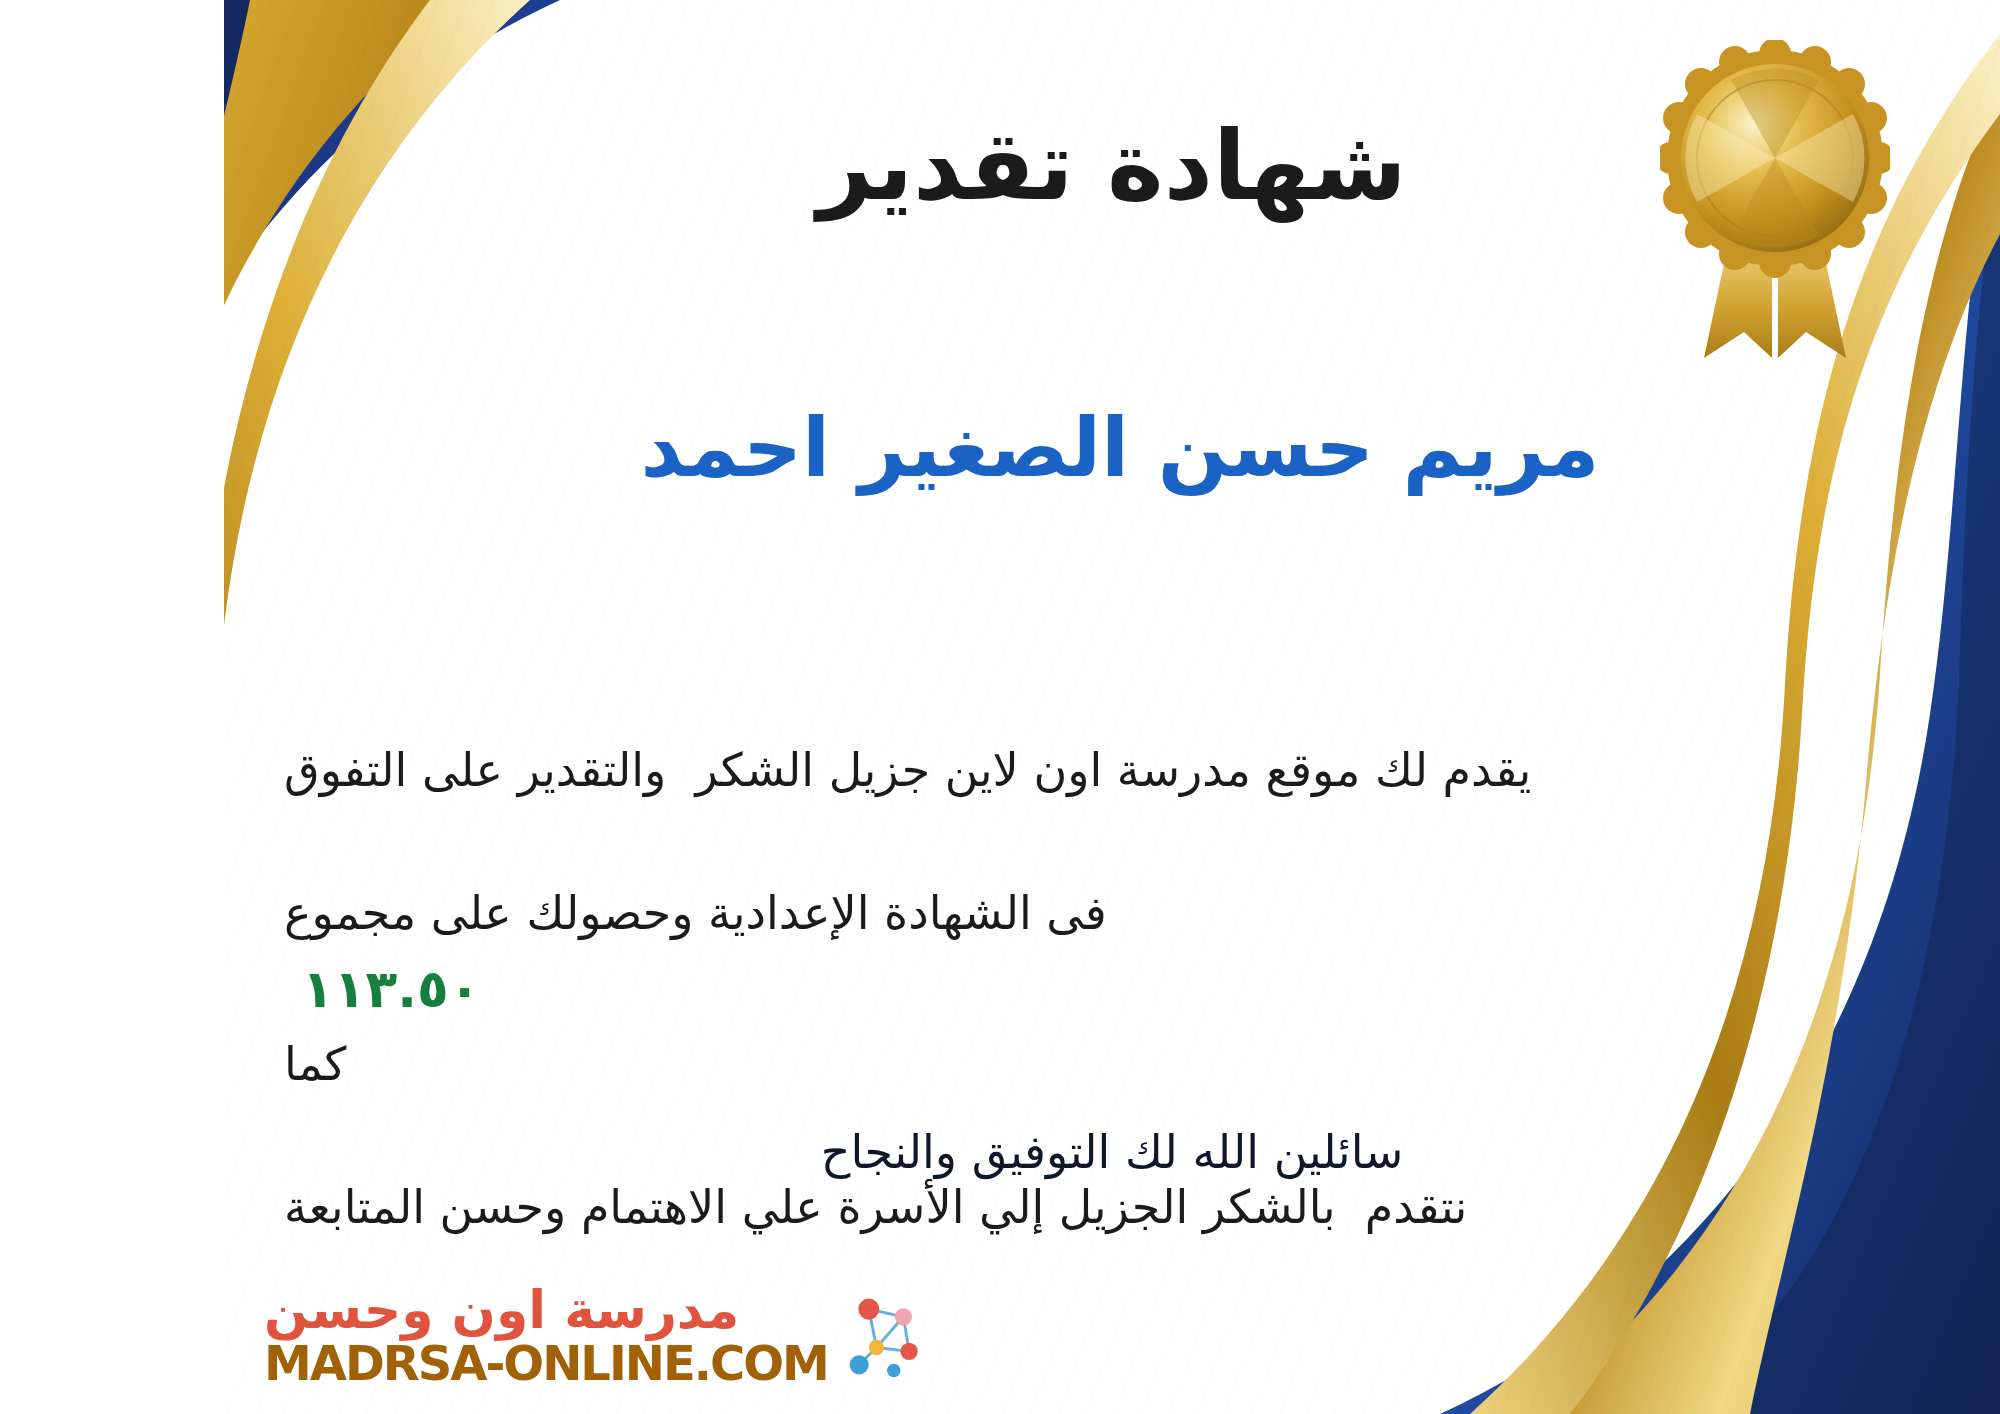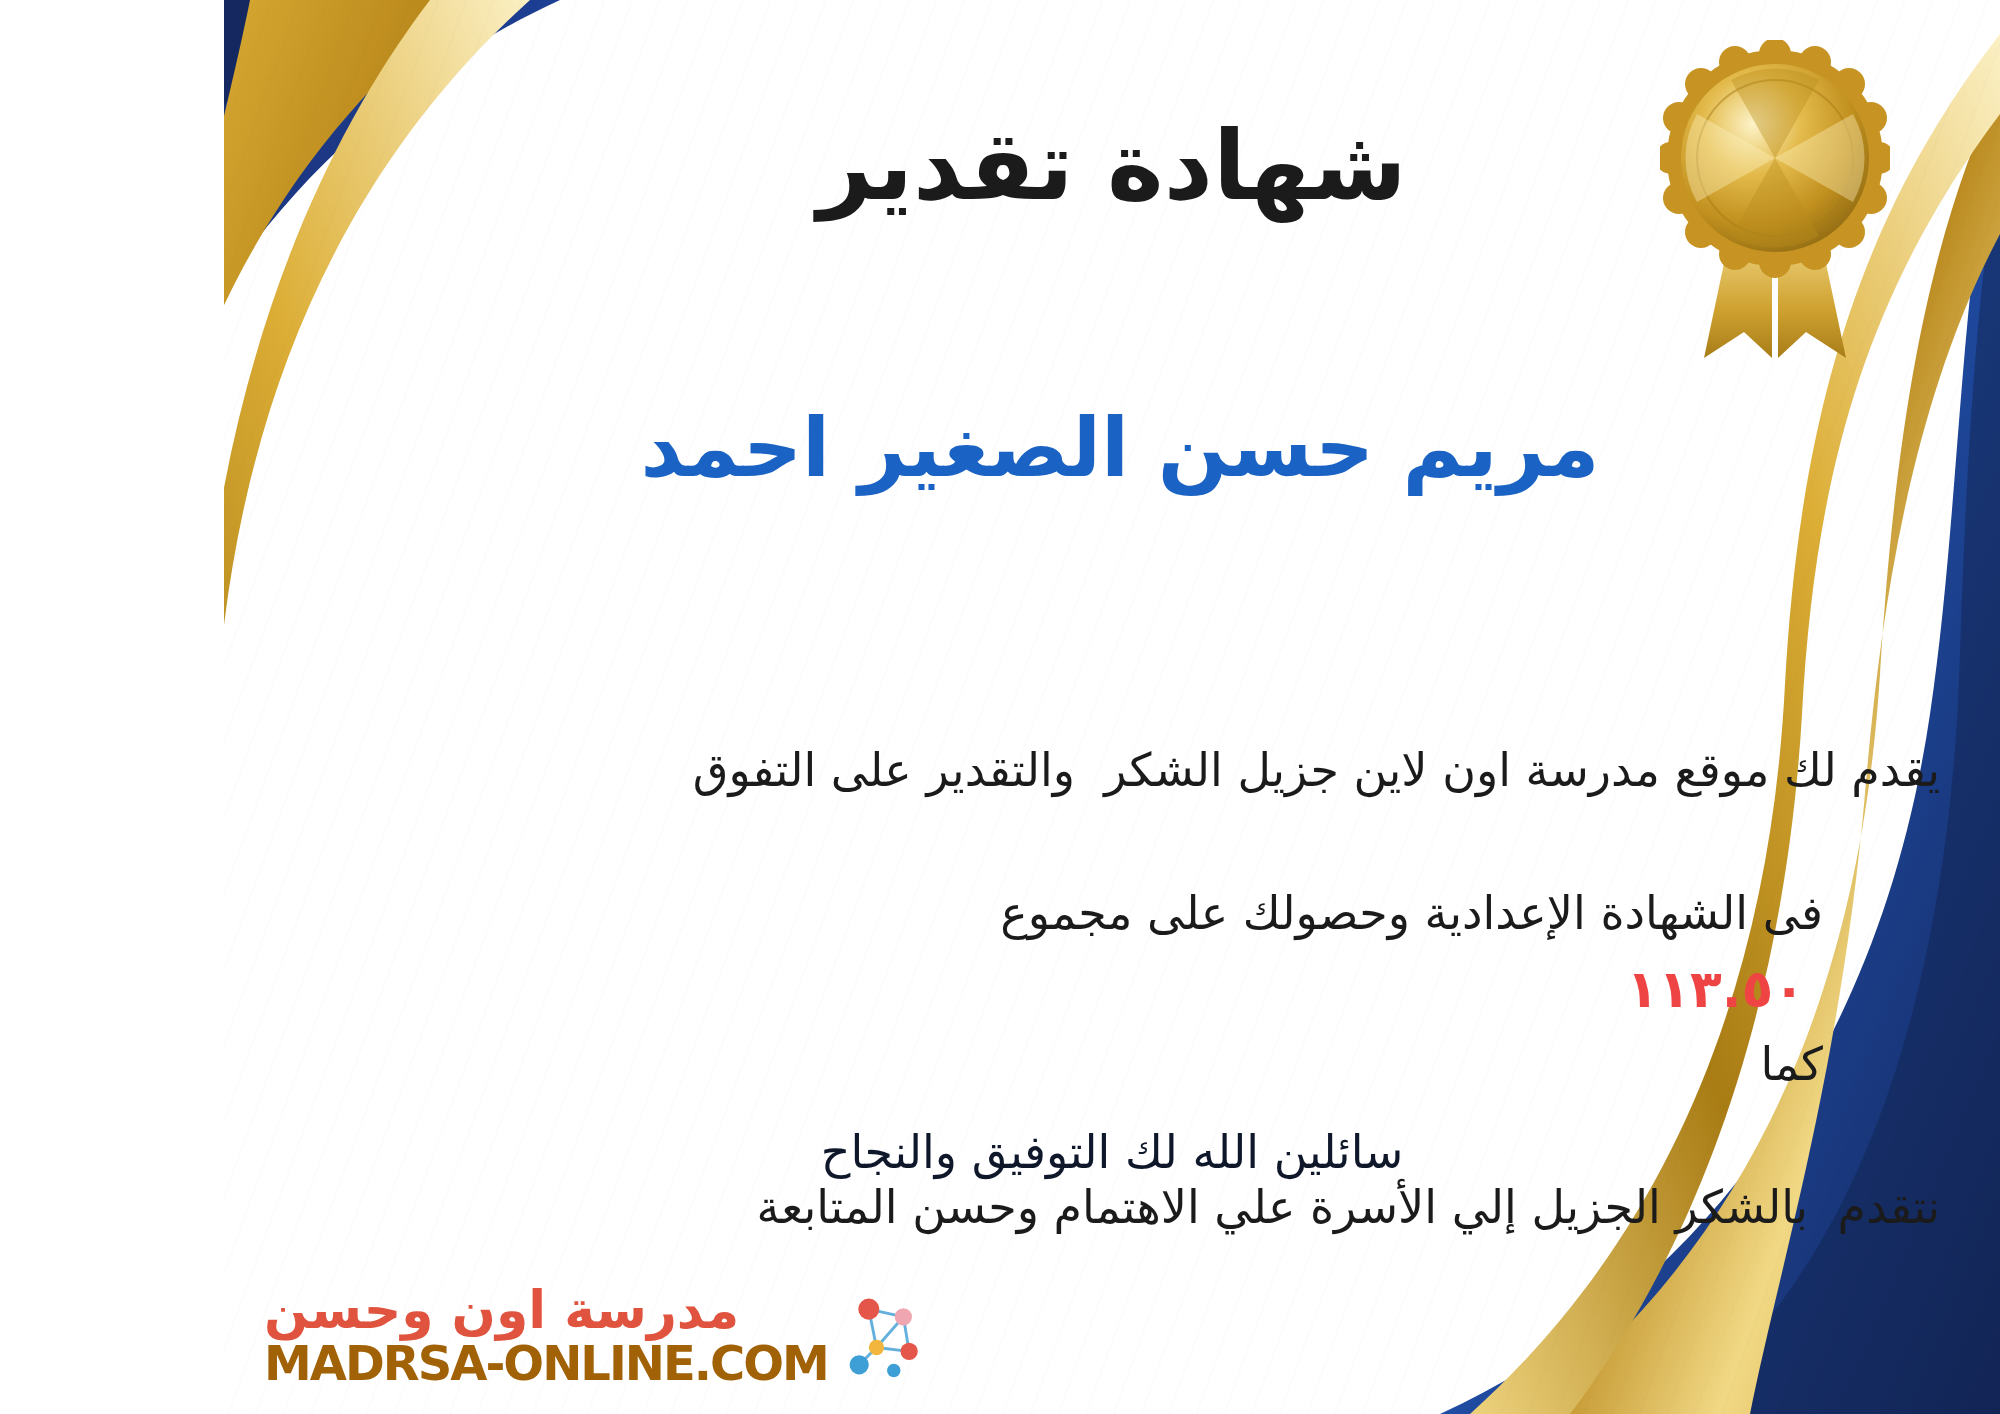--- a/index.html
+++ b/index.html
@@ -75,34 +75,34 @@
     font-weight: 700;
     color: #1a63c4;
     direction: rtl;
   }
 
   .body-block {
     position: absolute;
     top: 735px;
     left: 60px;
     right: 60px;
-    text-align: right;
+    text-align: left;
     direction: rtl;
   }
 
   .body-line {
     font-size: 46px;
     line-height: 1.55;
     color: #1b1b1b;
     font-weight: 500;
     white-space: pre-wrap;
   }
 
   .score {
-    color: #ef4444;
+    color: #15803d;
     font-weight: 700;
     font-size: 52px;
     padding: 0 18px;
   }
 
   .closing {
     position: absolute;
     top: 1125px;
     left: 0;
     right: 0;

